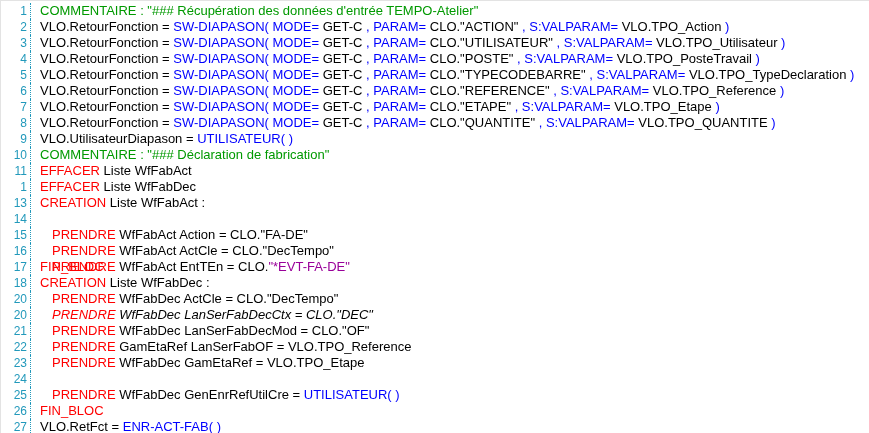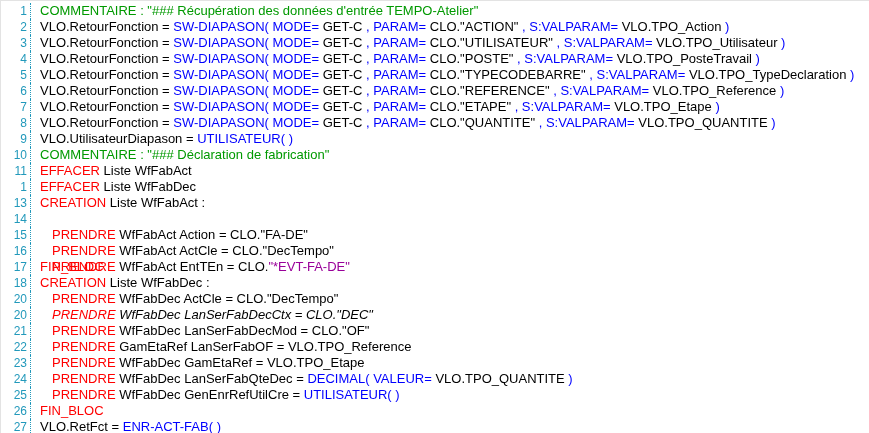--- a/index.html
+++ b/index.html
@@ -70,18 +70,18 @@
       <div class="line"><span class="ln">14</span><span class="code" style="padding-left: 21px; margin-top: 48px;"><span class="tok tok-kw">PRENDRE </span><span class="tok tok-plain">WfFabAct EntTEn = CLO.</span><span class="tok tok-str">"*EVT-FA-DE"</span></span></div>
       <div class="line"><span class="ln">15</span><span class="code" style="padding-left: 21px;"><span class="tok tok-kw">PRENDRE </span><span class="tok tok-plain">WfFabAct Action = CLO."FA-DE"</span></span></div>
       <div class="line"><span class="ln">16</span><span class="code" style="padding-left: 21px;"><span class="tok tok-kw">PRENDRE </span><span class="tok tok-plain">WfFabAct ActCle = CLO."DecTempo"</span></span></div>
       <div class="line"><span class="ln">17</span><span class="code"><span class="tok tok-kw">FIN_BLOC</span></span></div>
       <div class="line"><span class="ln">18</span><span class="code"><span class="tok tok-kw">CREATION </span><span class="tok tok-plain">Liste WfFabDec :</span></span></div>
       <div class="line"><span class="ln">20</span><span class="code" style="padding-left: 21px;"><span class="tok tok-kw">PRENDRE </span><span class="tok tok-plain">WfFabDec ActCle = CLO."DecTempo"</span></span></div>
       <div class="line"><span class="ln">20</span><span class="code" style="padding-left: 21px; font-style: italic;"><span class="tok tok-kw">PRENDRE </span><span class="tok tok-plain">WfFabDec LanSerFabDecCtx = CLO."DEC"</span></span></div>
       <div class="line"><span class="ln">21</span><span class="code" style="padding-left: 21px;"><span class="tok tok-kw">PRENDRE </span><span class="tok tok-plain">WfFabDec LanSerFabDecMod = CLO."OF"</span></span></div>
       <div class="line"><span class="ln">22</span><span class="code" style="padding-left: 21px;"><span class="tok tok-kw">PRENDRE </span><span class="tok tok-plain">GamEtaRef LanSerFabOF = VLO.TPO_Reference</span></span></div>
       <div class="line"><span class="ln">23</span><span class="code" style="padding-left: 21px;"><span class="tok tok-kw">PRENDRE </span><span class="tok tok-plain">WfFabDec GamEtaRef = VLO.TPO_Etape</span></span></div>
-      <div class="line"><span class="ln">24</span><span class="code" style="padding-left: 21px;"><span class="tok tok-kw">PRENDRE </span><span class="tok tok-plain">WfFabDec LanSerFabQteDec = </span><span class="tok tok-fn">DECIMAL( VALEUR= </span><span class="tok tok-plain">VLO.TPO_QUANTITE </span><span class="tok tok-fn">)</span></span></div>
+      <div class="line"><span class="ln">24</span></div>
       <div class="line"><span class="ln">25</span><span class="code" style="padding-left: 21px;"><span class="tok tok-kw">PRENDRE </span><span class="tok tok-plain">WfFabDec GenEnrRefUtilCre = </span><span class="tok tok-fn">UTILISATEUR( )</span></span></div>
       <div class="line"><span class="ln">26</span><span class="code"><span class="tok tok-kw">FIN_BLOC</span></span></div>
       <div class="line"><span class="ln">27</span><span class="code"><span class="tok tok-plain">VLO.RetFct = </span><span class="tok tok-fn">ENR-ACT-FAB( )</span></span></div>
     </div>
 </div>
 
 </body></html>

